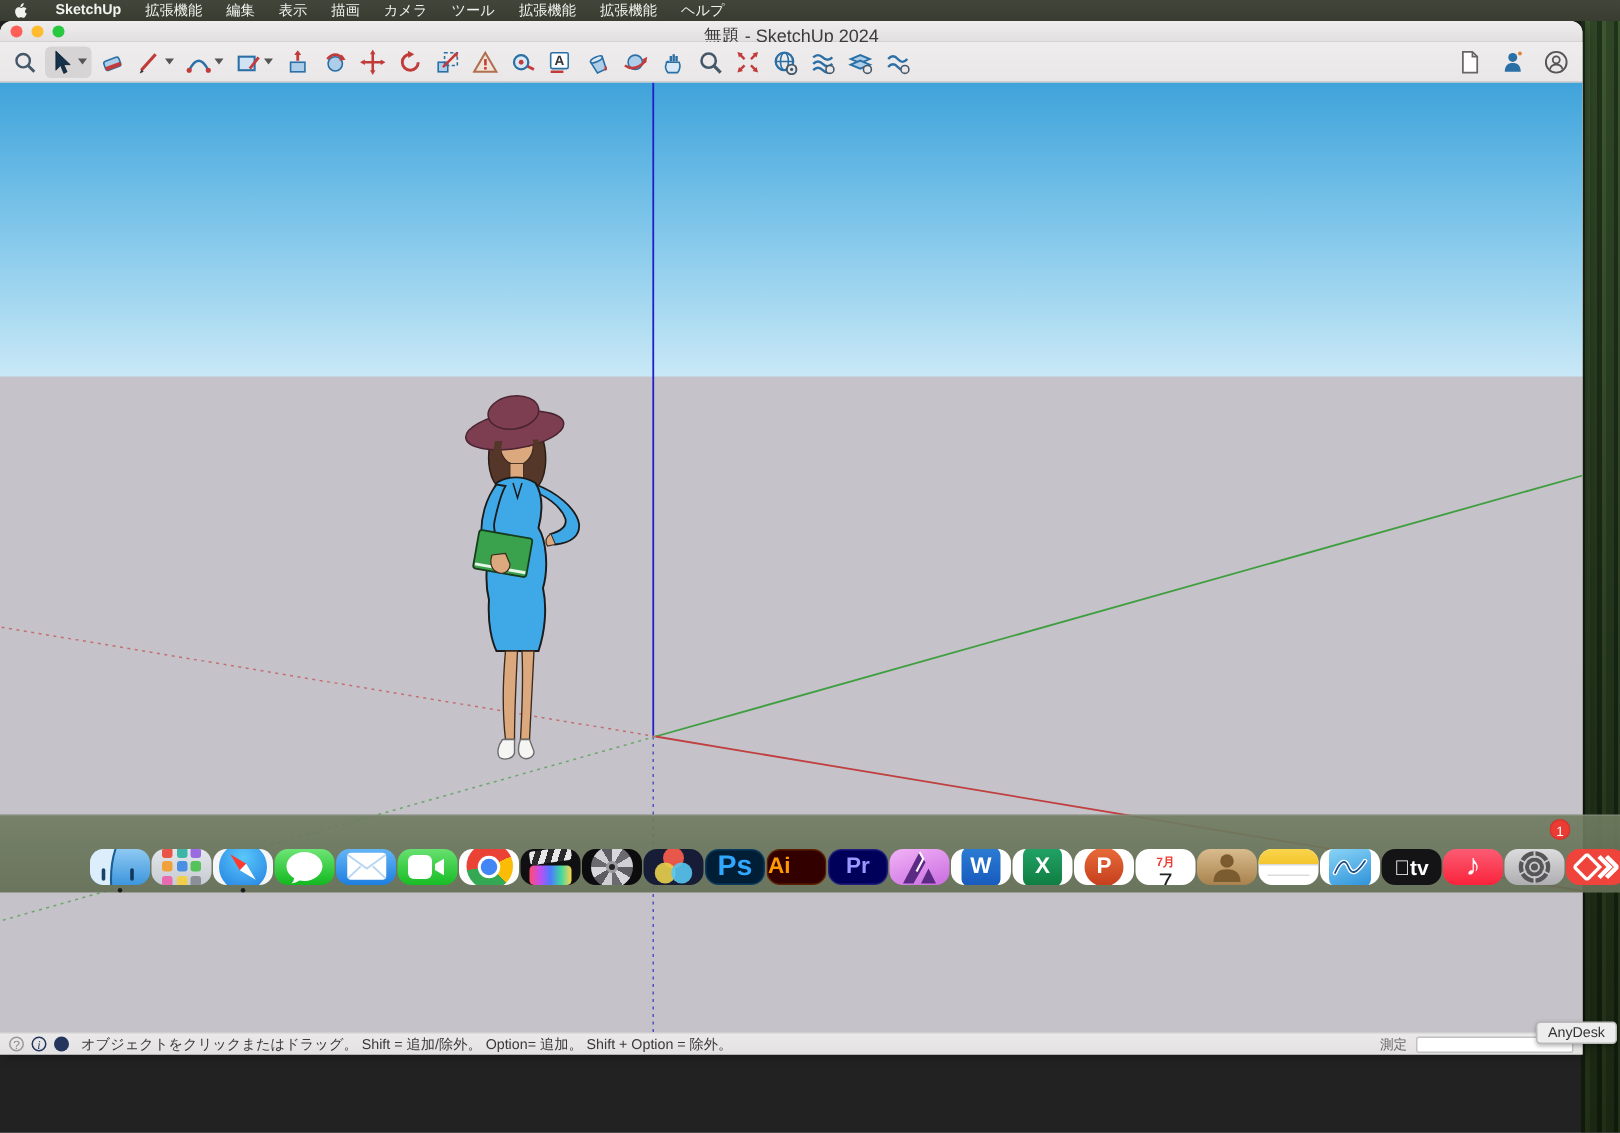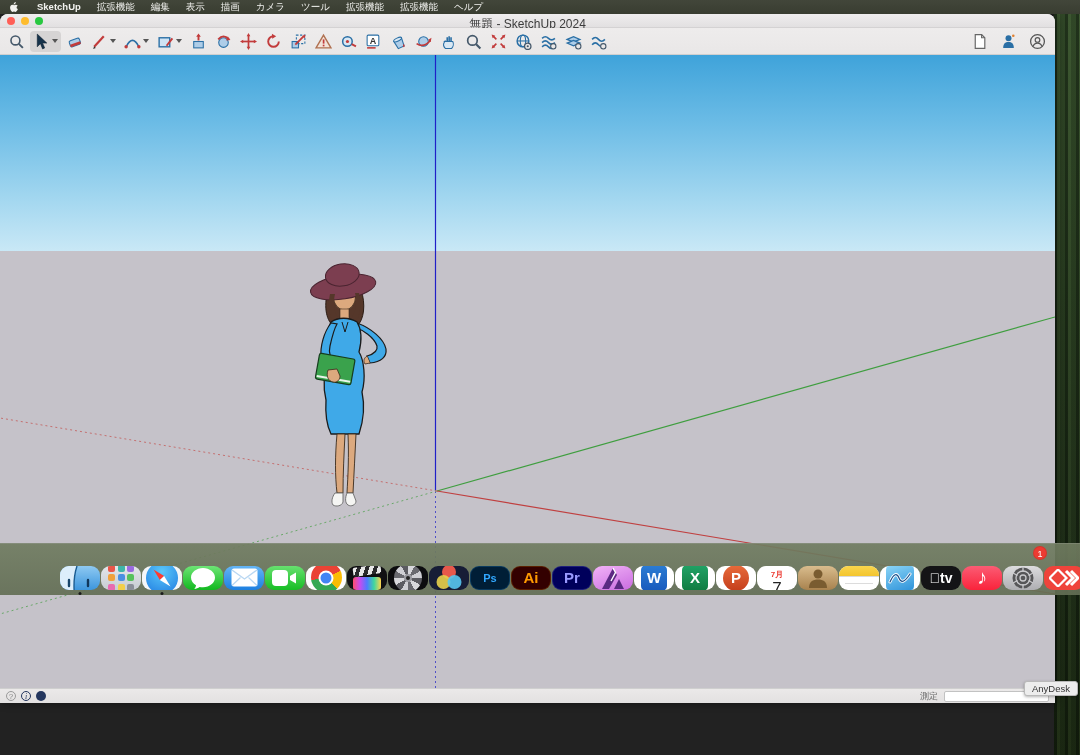--- a/index.html
+++ b/index.html
@@ -390,20 +390,21 @@
         <path d="M50,233 C48,238 48,243 51,245 C54,247 59,245 59,241 L56,233 Z" fill="#f5f5f3" stroke="#6a6a6a" stroke-width="0.9"></path>
       </svg>
     </div>
 
     <div class="statusbar">
       <div class="sicons">
         <div class="scircle sc-q">?</div>
         <div class="scircle sc-i">i</div>
         <div class="scircle sc-f"></div>
       </div>
+      <div class="hint">オブジェクトをクリックまたはドラッグ。 Shift = 追加/除外。 Option= 追加。 Shift + Option = 除外。</div>
       <div class="measure">
         <span class="measure-label">測定</span>
         <div class="measure-box"></div>
       </div>
     </div>
   </div>
 
   <div class="tooltip">AnyDesk</div>
 
   <div class="dock" id="dock">
@@ -493,25 +494,25 @@
         <div class="base" style="background:#171d36;display:flex;align-items:center;justify-content:center;">
           <svg width="30" height="30" viewBox="0 0 30 30">
             <circle cx="15" cy="9" r="7" fill="#f25c4d" opacity="0.95"></circle>
             <circle cx="9.5" cy="19" r="7" fill="#e8d24b" opacity="0.9"></circle>
             <circle cx="20.5" cy="19" r="7" fill="#58c7f0" opacity="0.9"></circle>
           </svg>
         </div>
       </div>
       <div class="dicon">
         <div class="base" style="background:#001e36;display:flex;align-items:center;justify-content:center;border:1.5px solid #31a8ff33;">
-          <span style="color:#31a8ff;font-weight:bold;font-size:11px;">Ps</span>
-        </div>
-      </div>
-      <div class="dicon">
-        <div class="base" style="background:#330000;display:flex;align-items:center;justify-content:center;border:1.5px solid #ff9a0033;">
+          <span style="color:#31a8ff;font-weight:bold;font-size:19px;">Ps</span>
+        </div>
+      </div>
+      <div class="dicon">
+        <div class="base" style="background:#330000;display:flex;align-items:center;justify-content:flex-start;border:1.5px solid #ff9a0033;">
           <span style="color:#ff9a00;font-weight:bold;font-size:15px;">Ai</span>
         </div>
       </div>
       <div class="dicon">
         <div class="base" style="background:#00005b;display:flex;align-items:center;justify-content:center;border:1.5px solid #9999ff33;">
           <span style="color:#9999ff;font-weight:bold;font-size:15px;">Pr</span>
         </div>
       </div>
       <div class="dicon">
         <div class="base" style="background:linear-gradient(160deg,#f2b3f7,#c96ce0);display:flex;align-items:center;justify-content:center;">

